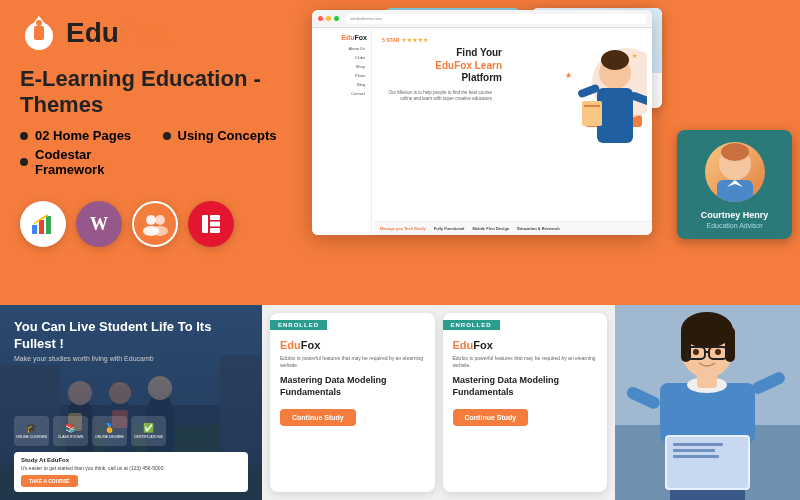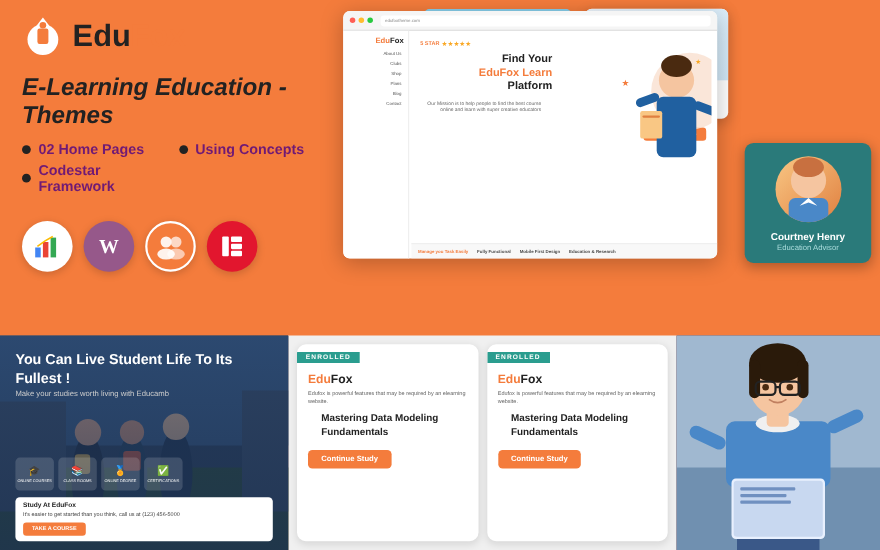--- a/index.html
+++ b/index.html
@@ -42,34 +42,33 @@
 
     
     .title-section {
       padding: 4px 20px 12px 20px;
     }
     .main-title {
       font-size: 22px;
       font-weight: 700;
       color: #222;
       margin-bottom: 10px;
-      font-style: italic;
     }
     .features-list {
       display: grid;
       grid-template-columns: 1fr 1fr;
       gap: 4px 20px;
       max-width: 340px;
     }
     .feature-item {
       display: flex;
       align-items: center;
       font-size: 13px;
       font-weight: 600;
-      color: #701a75;
+      color: #000000;
     }
     .bullet {
       width: 8px;
       height: 8px;
       background: #222;
       border-radius: 50%;
       margin-right: 7px;
       flex-shrink: 0;
     }
 
@@ -340,21 +339,21 @@
       font-size: 5px;
       color: #666;
       line-height: 1.4;
       padding: 0 10px;
       margin-bottom: 6px;
     }
     .enrolled-title {
       font-size: 9px;
       font-weight: 700;
       color: #222;
-      padding: 0 22px;
+      padding: 0 10px;
       line-height: 1.3;
       margin-bottom: 8px;
     }
     .enrolled-btn {
       background: #f47c3c;
       color: #fff;
       font-size: 7px;
       padding: 5px 12px;
       border-radius: 4px;
       margin: 0 10px 8px 10px;

